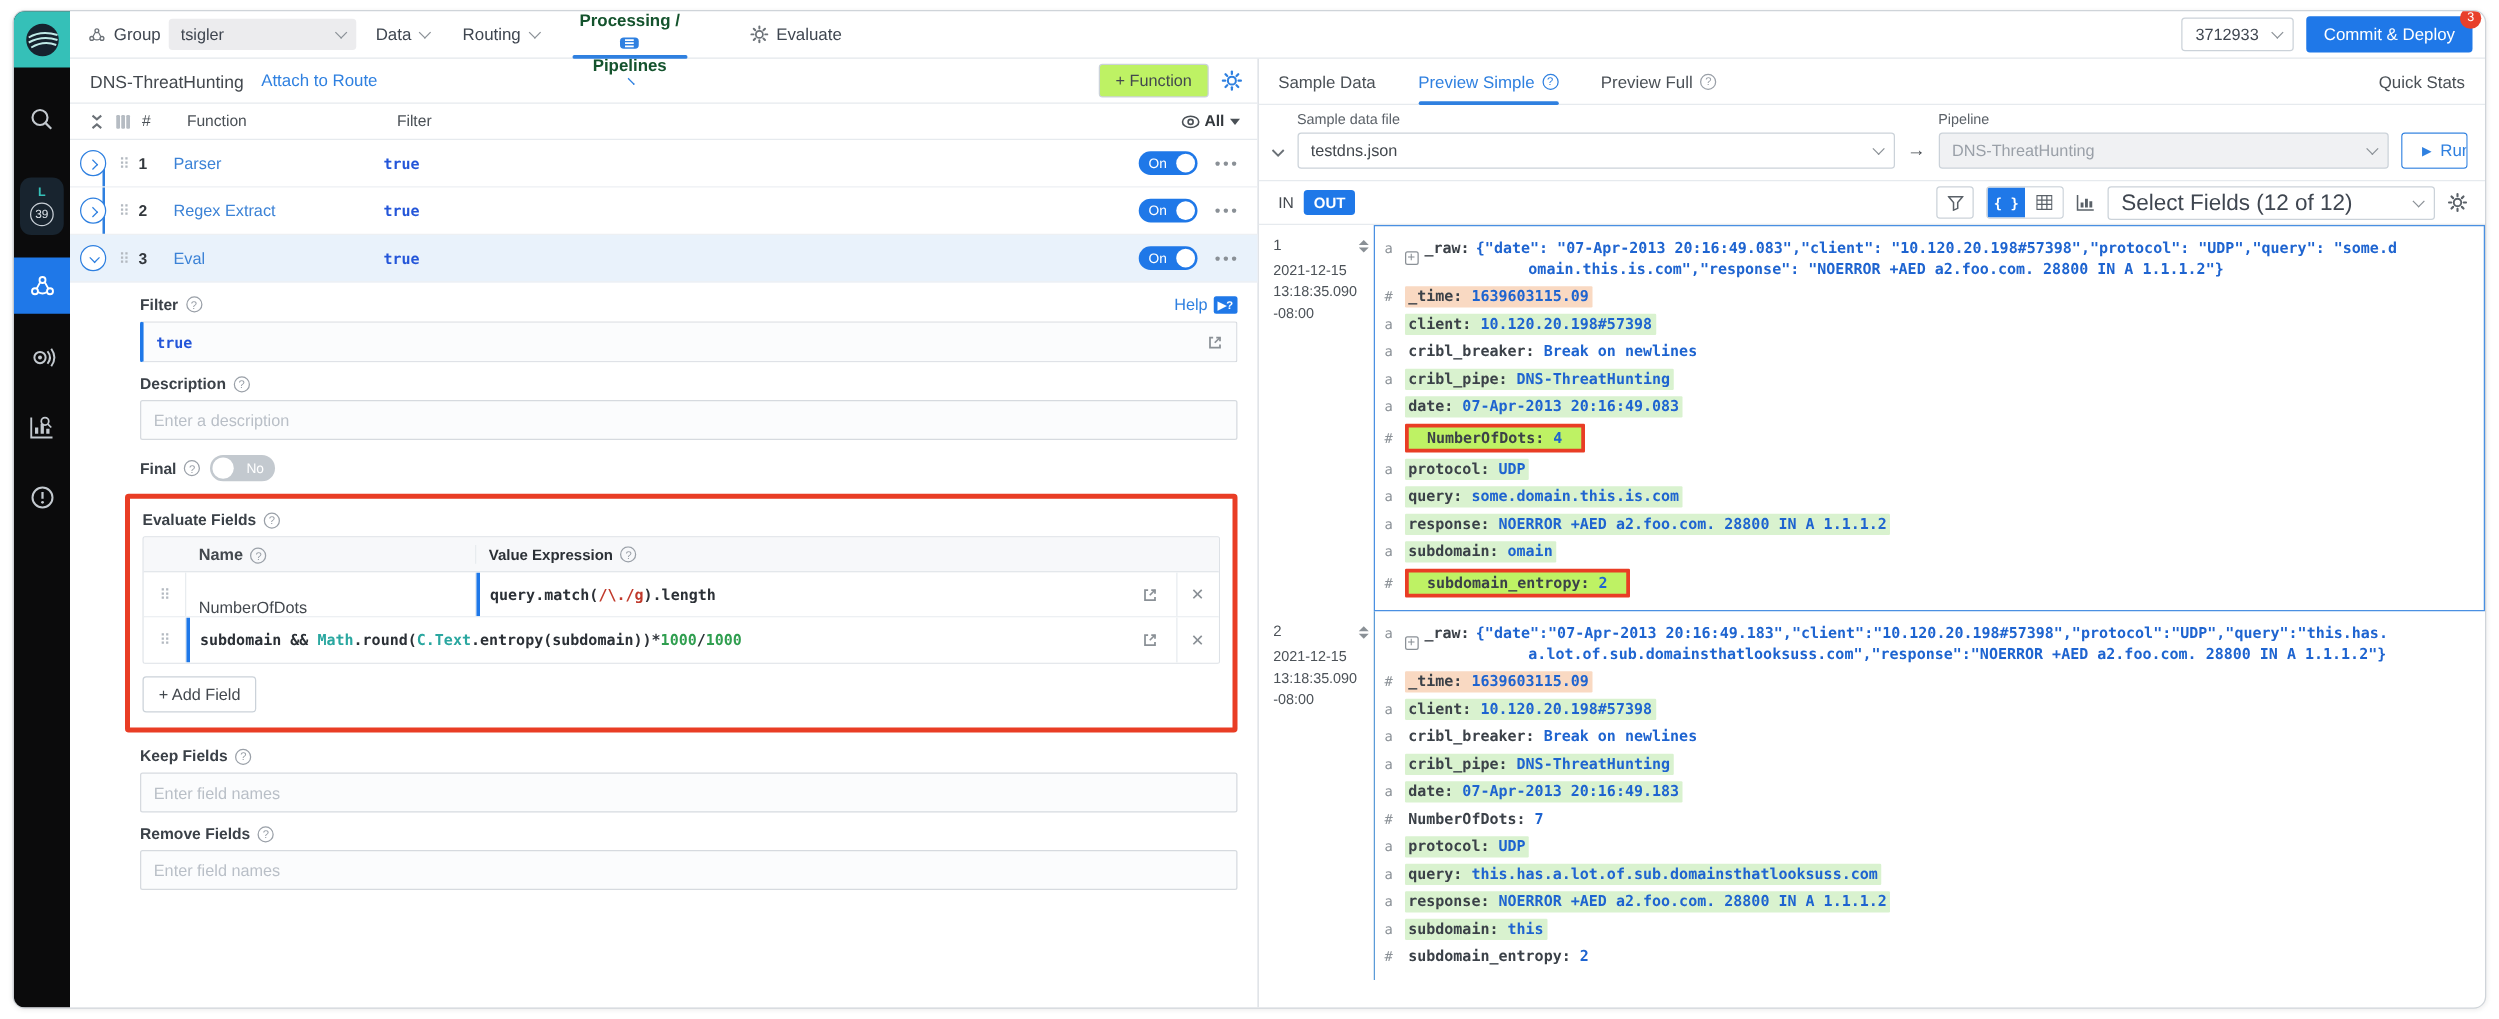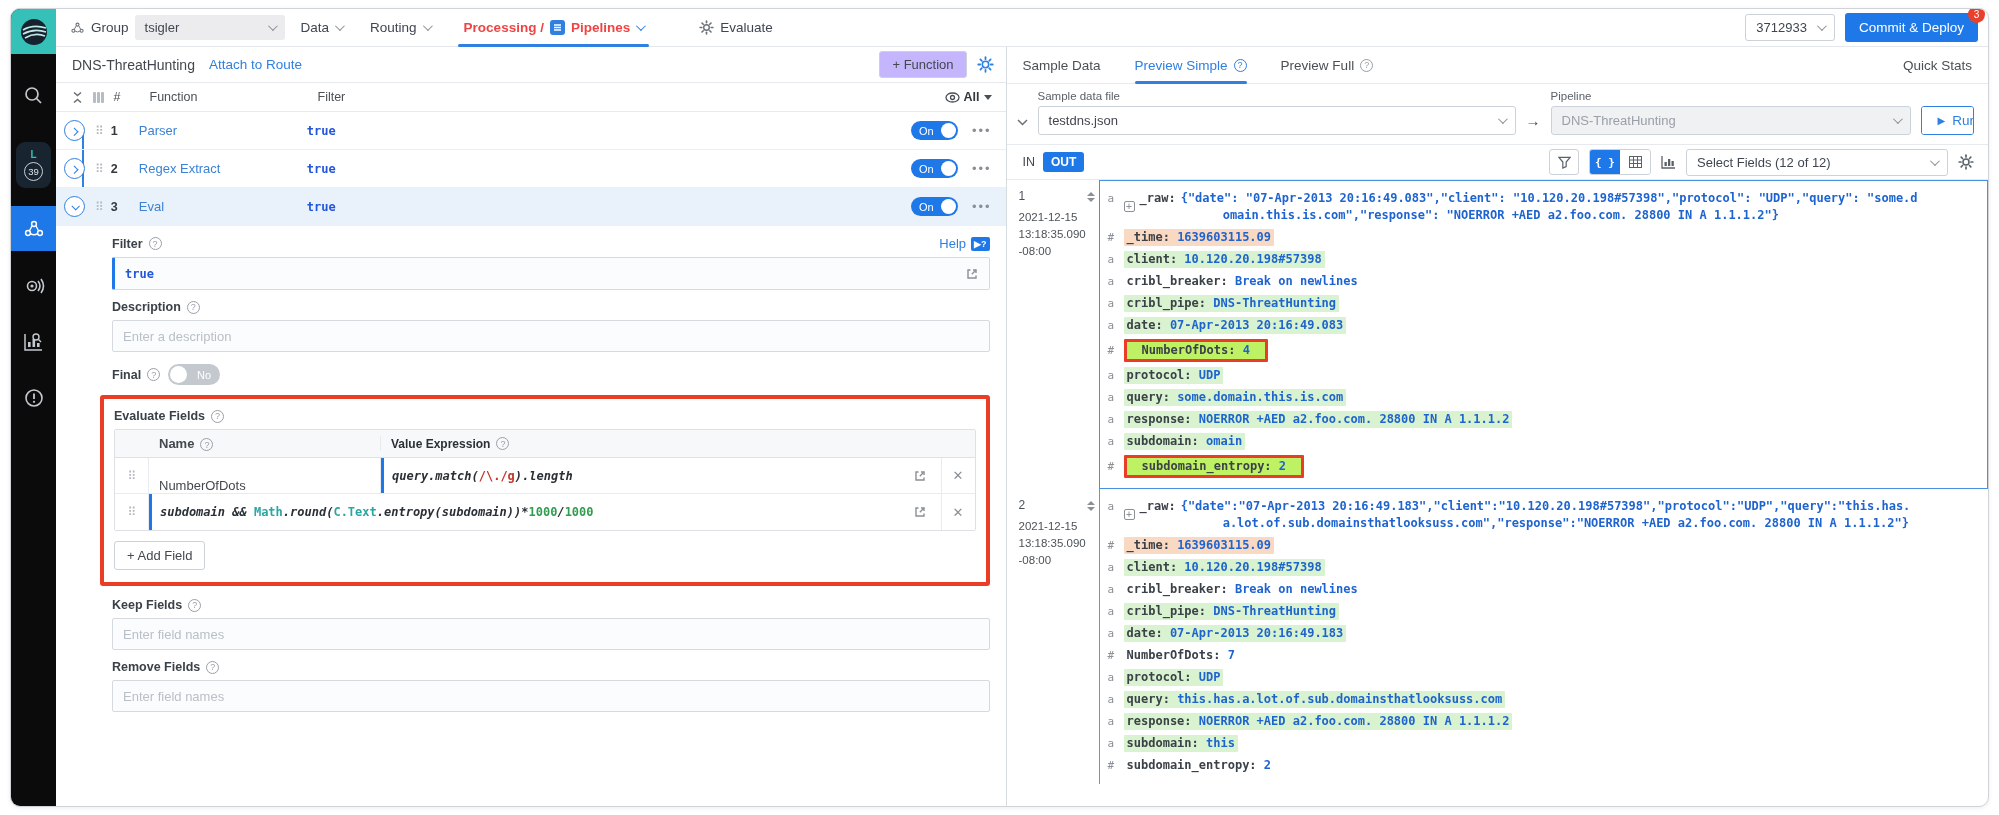--- a/index.html
+++ b/index.html
@@ -15,38 +15,38 @@
   .rail-badge .bc { width:19px; height:19px; border:1.5px solid #c8cfd6; border-radius:50%; color:#dde3e9; font-size:9.5px; display:flex; align-items:center; justify-content:center; margin-top:2px; }
   .rail-icon.active { background:#1f78e8; color:#fff; margin-top:18px; height:45px; }
 
   .main { flex:1; display:flex; flex-direction:column; min-width:0; }
 
   
   .topbar { height:38px; display:flex; align-items:center; padding:0 10px 0 14px; border-bottom:1px solid #e4e8ec; flex-shrink:0; }
   .tb-item { display:flex; align-items:center; gap:6px; color:#3f4650; font-size:13.5px; margin-right:28px; white-space:nowrap; }
   .group-select { background:#ececee; border-radius:3px; padding:5px 10px; width:150px; display:flex; justify-content:space-between; align-items:center; font-size:13px; color:#3f4650; }
   .chev { width:7px; height:7px; border-right:1.5px solid #8a9096; border-bottom:1.5px solid #8a9096; transform:rotate(45deg) translateY(-2px); display:inline-block; }
-  .tab-processing { color:#ef4444; font-weight:bold; position:relative; height:38px; display:flex; align-items:center; gap:6px; padding:0 6px; }
+  .tab-processing { color:#14532d; font-weight:bold; position:relative; height:38px; display:flex; align-items:center; gap:6px; padding:0 6px;flex-direction:column; }
   .tab-processing:after { content:""; position:absolute; left:0; right:0; bottom:0; height:3px; background:#2f80e0; border-radius:2px; }
   .pipe-ico { width:15px; height:15px; background:#2f80e0; border-radius:3px; display:inline-flex; align-items:center; justify-content:center; }
   .tb-right { margin-left:auto; display:flex; align-items:center; gap:10px; }
   .version-select { border:1px solid #cbd2d9; border-radius:3px; padding:5px 10px; font-size:13px; color:#3f4650; display:flex; align-items:center; gap:10px; }
   .commit-btn { position:relative; background:#1f78e8; color:#fff; font-size:13.5px; border:none; border-radius:3px; padding:7px 14px; cursor:pointer; }
   .commit-badge { position:absolute; top:-7px; right:-7px; width:17px; height:17px; background:#e8402c; border-radius:50%; color:#fff; font-size:10px; display:flex; align-items:center; justify-content:center; }
 
   .content { flex:1; display:flex; min-height:0; }
   .left-panel { width:49.2%; border-right:1px solid #d7dce1; display:flex; flex-direction:column; min-width:0; }
   .right-panel { flex:1; display:flex; flex-direction:column; min-width:0; }
 
   
   .panel-head { height:36px; display:flex; align-items:center; padding:0 12px 0 16px; border-bottom:1px solid #e6eaee; }
   .p-title { font-size:14px; color:#43484e; }
   .p-link { font-size:13.5px; color:#2f80e0; margin-left:14px; cursor:pointer; }
   .head-right { margin-left:auto; display:flex; align-items:center; gap:10px; }
-  .add-fn-btn { border:1px solid #cbd2d9; background:#c4b5fd; border-radius:3px; font-size:13px; color:#43484e; padding:5px 12px; cursor:pointer;text-align:center; }
+  .add-fn-btn { border:1px solid #cbd2d9; background:#bef264; border-radius:3px; font-size:13px; color:#43484e; padding:5px 12px; cursor:pointer;text-align:center; }
   .gear-blue { color:#2f80e0; }
 
   .fn-header { height:29px; display:flex; align-items:center; padding:0 14px 0 16px; border-bottom:1px solid #e6eaee; color:#4a5056; font-size:12.5px; }
   .fh-ico { color:#6b7177; margin-right:10px; display:inline-flex; }
   .cols-ico { display:inline-flex; gap:1.5px; margin-right:10px; }
   .cols-ico i { width:2.5px; height:11px; background:#b6bcc3; border-radius:1px; }
   .fh-num { width:36px; }
   .fh-fn { width:168px; }
   .fh-all { margin-left:auto; display:flex; align-items:center; gap:4px; font-weight:bold; color:#33383d; font-size:12.5px; }
   .caret-down { width:0; height:0; border-left:4px solid transparent; border-right:4px solid transparent; border-top:5px solid #4a5056; display:inline-block; }
@@ -83,21 +83,21 @@
 
   .red-box { border:4px solid #e93d25; border-radius:3px; padding:10px 10px 12px; margin:4px 0 12px -12px; }
   .ef-table { border:1px solid #dde1e6; border-radius:2px; margin-bottom:10px; }
   .ef-hrow { display:flex; background:#f7f8fa; border-bottom:1px solid #dde1e6; height:28px; align-items:center; font-size:12.5px; font-weight:bold; color:#3b4148; }
   .ef-row { display:flex; border-bottom:1px solid #e8ecef; height:36px; align-items:stretch; background:#fff; }
   .ef-row:last-child { border-bottom:none; }
   .c-drag { width:34px; border-right:1px solid #e8ecef; display:flex; align-items:center; justify-content:center; }
   .c-name { width:232px; border-right:1px solid #e8ecef; display:flex; align-items:flex-end; padding:0 10px; gap:6px; font-size:13px; color:#43484e; }
   .c-expr { flex:1; display:flex; align-items:center; padding:0 8px 0 0; font-family:"DejaVu Sans Mono",monospace; font-size:12px; font-weight:bold; color:#2b3036; overflow:hidden; white-space:nowrap; }
   .expr-bar { width:3px; align-self:stretch; background:#1f78e8; margin-right:8px; flex-shrink:0; }
-  .seg-code { color:#2b3036;font-style:italic; } .seg-regex { color:#c0392b; } .seg-builtin { color:#2aa7a0; } .seg-num { color:#2f9e4f; }
+  .seg-code { color:#2b3036; } .seg-regex { color:#c0392b; } .seg-builtin { color:#2aa7a0; } .seg-num { color:#2f9e4f; }
   .c-x { width:34px; border-left:1px solid #e8ecef; display:flex; align-items:center; justify-content:center; color:#8a9096; font-size:13px; cursor:pointer; }
   .c-pop { display:flex; align-items:center; margin-left:auto; padding:0 6px; }
   .add-field-btn { border:1px solid #cbd2d9; background:#fff; border-radius:3px; font-size:13px; color:#43484e; padding:6px 12px; cursor:pointer; }
 
   
   .tabs { height:37px; display:flex; align-items:center; padding:0 16px; border-bottom:1px solid #e6eaee; gap:34px; font-size:13.5px; color:#4a5056; flex-shrink:0; }
   .tab { display:flex; align-items:center; gap:6px; height:37px; cursor:pointer; position:relative; white-space:nowrap; }
   .tab.active { color:#2f80e0; }
   .tab.active .q { border-color:#2f80e0; color:#2f80e0; }
   .tab.active:after { content:""; position:absolute; left:0; right:0; bottom:0; height:3px; background:#2f80e0; border-radius:2px; }
@@ -114,21 +114,21 @@
   .run-main { display:flex; align-items:center; gap:7px; color:#2f80e0; font-size:13.5px; padding:0 16px; cursor:pointer; background:#fff; }
 
   .out-row { height:35px; display:flex; align-items:center; padding:0 14px 0 16px; border-bottom:1px solid #e6eaee; flex-shrink:0; }
   .io-in { font-size:12.5px; color:#43484e; margin-right:8px; cursor:pointer; }
   .io-out { background:#1f78e8; color:#fff; font-size:12px; font-weight:bold; border-radius:3px; padding:3px 8px; cursor:pointer; }
   .out-icons { margin-left:auto; display:flex; align-items:center; gap:10px; }
   .icon-box { border:1px solid #cbd2d9; border-radius:3px; height:26px; width:30px; display:flex; align-items:center; justify-content:center; color:#5a6168; cursor:pointer; }
   .seg-ctl { display:flex; border:1px solid #cbd2d9; border-radius:3px; overflow:hidden; height:26px; }
   .seg-cell { width:30px; display:flex; align-items:center; justify-content:center; cursor:pointer; color:#5a6168; background:#fff; }
   .seg-cell.active { background:#1f78e8; color:#fff; font-weight:bold; font-size:11px; font-family:"DejaVu Sans Mono",monospace; }
-  .fields-select { border:1px solid #cbd2d9; border-radius:3px; height:27px; width:262px; display:flex; align-items:center; justify-content:space-between; padding:0 10px; font-size:13px; color:#3f4650; cursor:pointer; }
+  .fields-select { border:1px solid #cbd2d9; border-radius:3px; height:27px; width:262px; display:flex; align-items:center; justify-content:space-between; padding:0 10px; font-size:18px; color:#3f4650; cursor:pointer; }
   .gear-grey { color:#5a6168; cursor:pointer; }
 
   .events { flex:1; overflow:hidden; font-family:"DejaVu Sans Mono",monospace; }
   .event { display:flex; }
   .gutter { width:92px; flex-shrink:0; padding:8px 4px 0 12px; font-family:"Liberation Sans",sans-serif; font-size:11.5px; color:#4c5258; line-height:17px; position:relative; }
   .gnum { display:flex; align-items:center; justify-content:space-between; margin-bottom:4px; font-size:12px; }
   .sorters { display:flex; flex-direction:column; gap:2px; cursor:pointer; }
   .sorters i { width:0; height:0; border-left:4px solid transparent; border-right:4px solid transparent; display:block; }
   .sort-up { border-bottom:4px solid #8a9096; }
   .sort-dn { border-top:4px solid #8a9096; }

